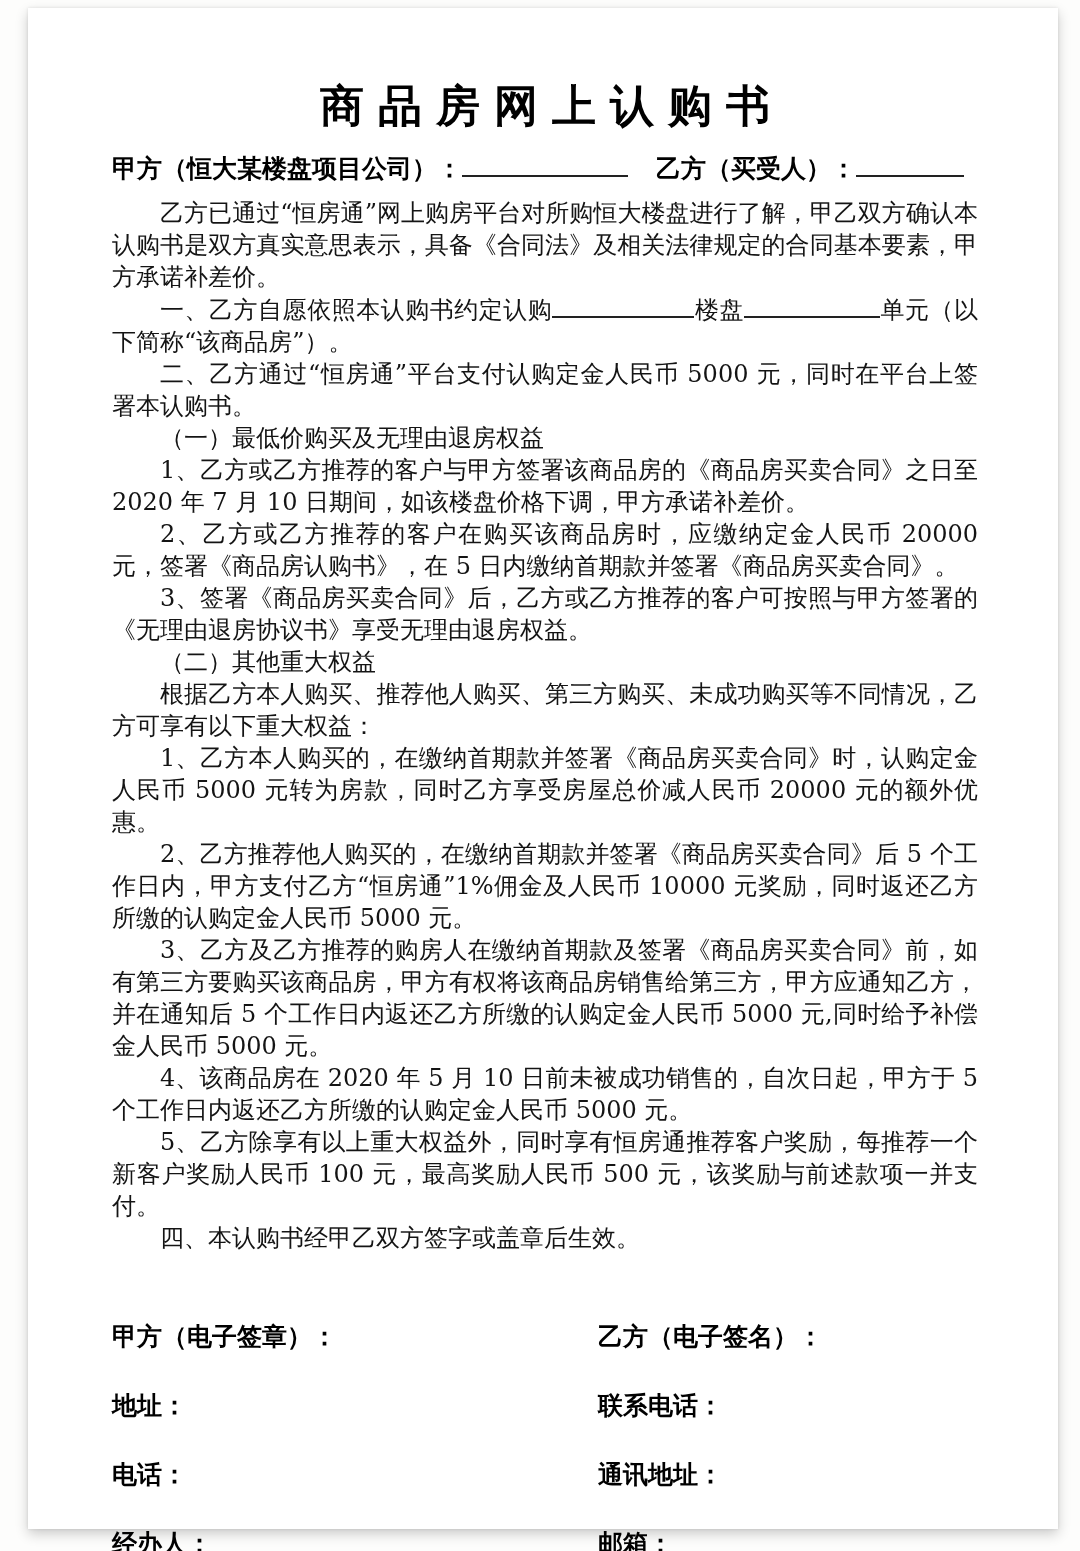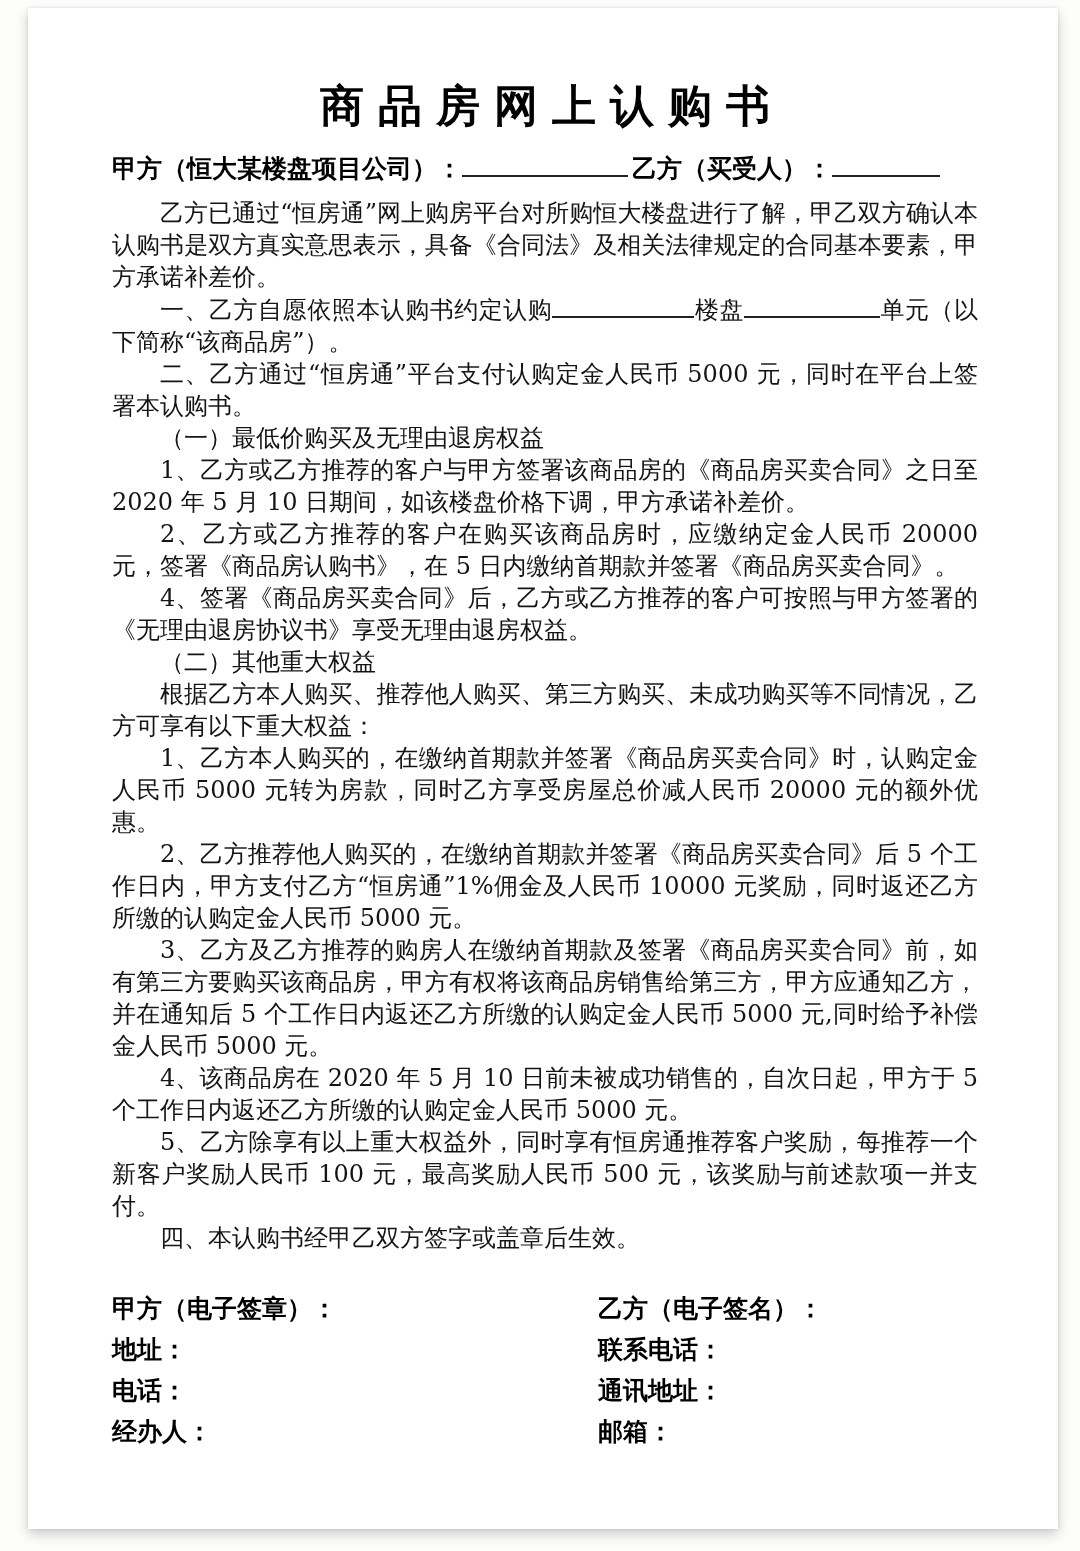--- a/index.html
+++ b/index.html
@@ -36,21 +36,21 @@
   }
   .parties {
     font-family: "DejaVu Sans", sans-serif;
     font-weight: bold;
     font-size: 25px;
     line-height: 40px;
     margin-bottom: 8px;
     white-space: nowrap;
     color: #000;
   }
-  .party-b-gap { margin-left: 4px; }
+  .party-b-gap { margin-left: 28px; }
   .body-p {
     margin: 0;
     font-family: "DejaVu Serif", serif;
     font-size: 24px;
     line-height: 32px;
     text-align: justify;
     text-indent: 2em;
     word-break: break-all;
     color: #141414;
   }
@@ -62,43 +62,43 @@
   .sig {
     display: flex;
     margin-top: 34px;
     font-family: "DejaVu Sans", sans-serif;
     font-weight: bold;
     font-size: 25px;
     color: #000;
   }
   .sig-col-a { flex: 0 0 486px; }
   .sig-col-b { flex: 1 1 auto; }
-  .sig-row { line-height: 41px; }
+  .sig-row { line-height: 41px; margin-top: 28px; }
 </style>
 </head>
 <body>
 
 <div class="canvas">
   <div class="page">
 
     <h1 class="title">商品房网上认购书</h1>
 
     <div class="parties">
       <span>甲方（恒大某楼盘项目公司）：</span><span class="blank" style="width:166px"></span><span class="party-b-gap">乙方（买受人）：</span><span class="blank" style="width:108px"></span>
     </div>
 
     <p class="body-p">乙方已通过“恒房通”网上购房平台对所购恒大楼盘进行了解，甲乙双方确认本认购书是双方真实意思表示，具备《合同法》及相关法律规定的合同基本要素，甲方承诺补差价。</p>
 
     <p class="body-p"><span>一、乙方自愿依照本认购书约定认购</span><span class="blank" style="width:142px"></span><span>楼盘</span><span class="blank" style="width:136px"></span><span>单元（以下简称“该商品房”）。</span></p>
 
     <p class="body-p">二、乙方通过“恒房通”平台支付认购定金人民币 5000 元，同时在平台上签署本认购书。</p>
     <p class="body-p">（一）最低价购买及无理由退房权益</p>
-    <p class="body-p">1、乙方或乙方推荐的客户与甲方签署该商品房的《商品房买卖合同》之日至 2020 年 5 月 10 日期间，如该楼盘价格下调，甲方承诺补差价。</p>
+    <p class="body-p">1、乙方或乙方推荐的客户与甲方签署该商品房的《商品房买卖合同》之日至 2020 年 7 月 10 日期间，如该楼盘价格下调，甲方承诺补差价。</p>
     <p class="body-p">2、乙方或乙方推荐的客户在购买该商品房时，应缴纳定金人民币 20000 元，签署《商品房认购书》，在 5 日内缴纳首期款并签署《商品房买卖合同》。</p>
-    <p class="body-p">4、签署《商品房买卖合同》后，乙方或乙方推荐的客户可按照与甲方签署的《无理由退房协议书》享受无理由退房权益。</p>
+    <p class="body-p">3、签署《商品房买卖合同》后，乙方或乙方推荐的客户可按照与甲方签署的《无理由退房协议书》享受无理由退房权益。</p>
     <p class="body-p">（二）其他重大权益</p>
     <p class="body-p">根据乙方本人购买、推荐他人购买、第三方购买、未成功购买等不同情况，乙方可享有以下重大权益：</p>
     <p class="body-p">1、乙方本人购买的，在缴纳首期款并签署《商品房买卖合同》时，认购定金人民币 5000 元转为房款，同时乙方享受房屋总价减人民币 20000 元的额外优惠。</p>
     <p class="body-p">2、乙方推荐他人购买的，在缴纳首期款并签署《商品房买卖合同》后 5 个工作日内，甲方支付乙方“恒房通”1%佣金及人民币 10000 元奖励，同时返还乙方所缴的认购定金人民币 5000 元。</p>
     <p class="body-p">3、乙方及乙方推荐的购房人在缴纳首期款及签署《商品房买卖合同》前，如有第三方要购买该商品房，甲方有权将该商品房销售给第三方，甲方应通知乙方，并在通知后 5 个工作日内返还乙方所缴的认购定金人民币 5000 元,同时给予补偿金人民币 5000 元。</p>
     <p class="body-p">4、该商品房在 2020 年 5 月 10 日前未被成功销售的，自次日起，甲方于 5 个工作日内返还乙方所缴的认购定金人民币 5000 元。</p>
     <p class="body-p">5、乙方除享有以上重大权益外，同时享有恒房通推荐客户奖励，每推荐一个新客户奖励人民币 100 元，最高奖励人民币 500 元，该奖励与前述款项一并支付。</p>
     <p class="body-p">四、本认购书经甲乙双方签字或盖章后生效。</p>
 
     <div class="sig">

